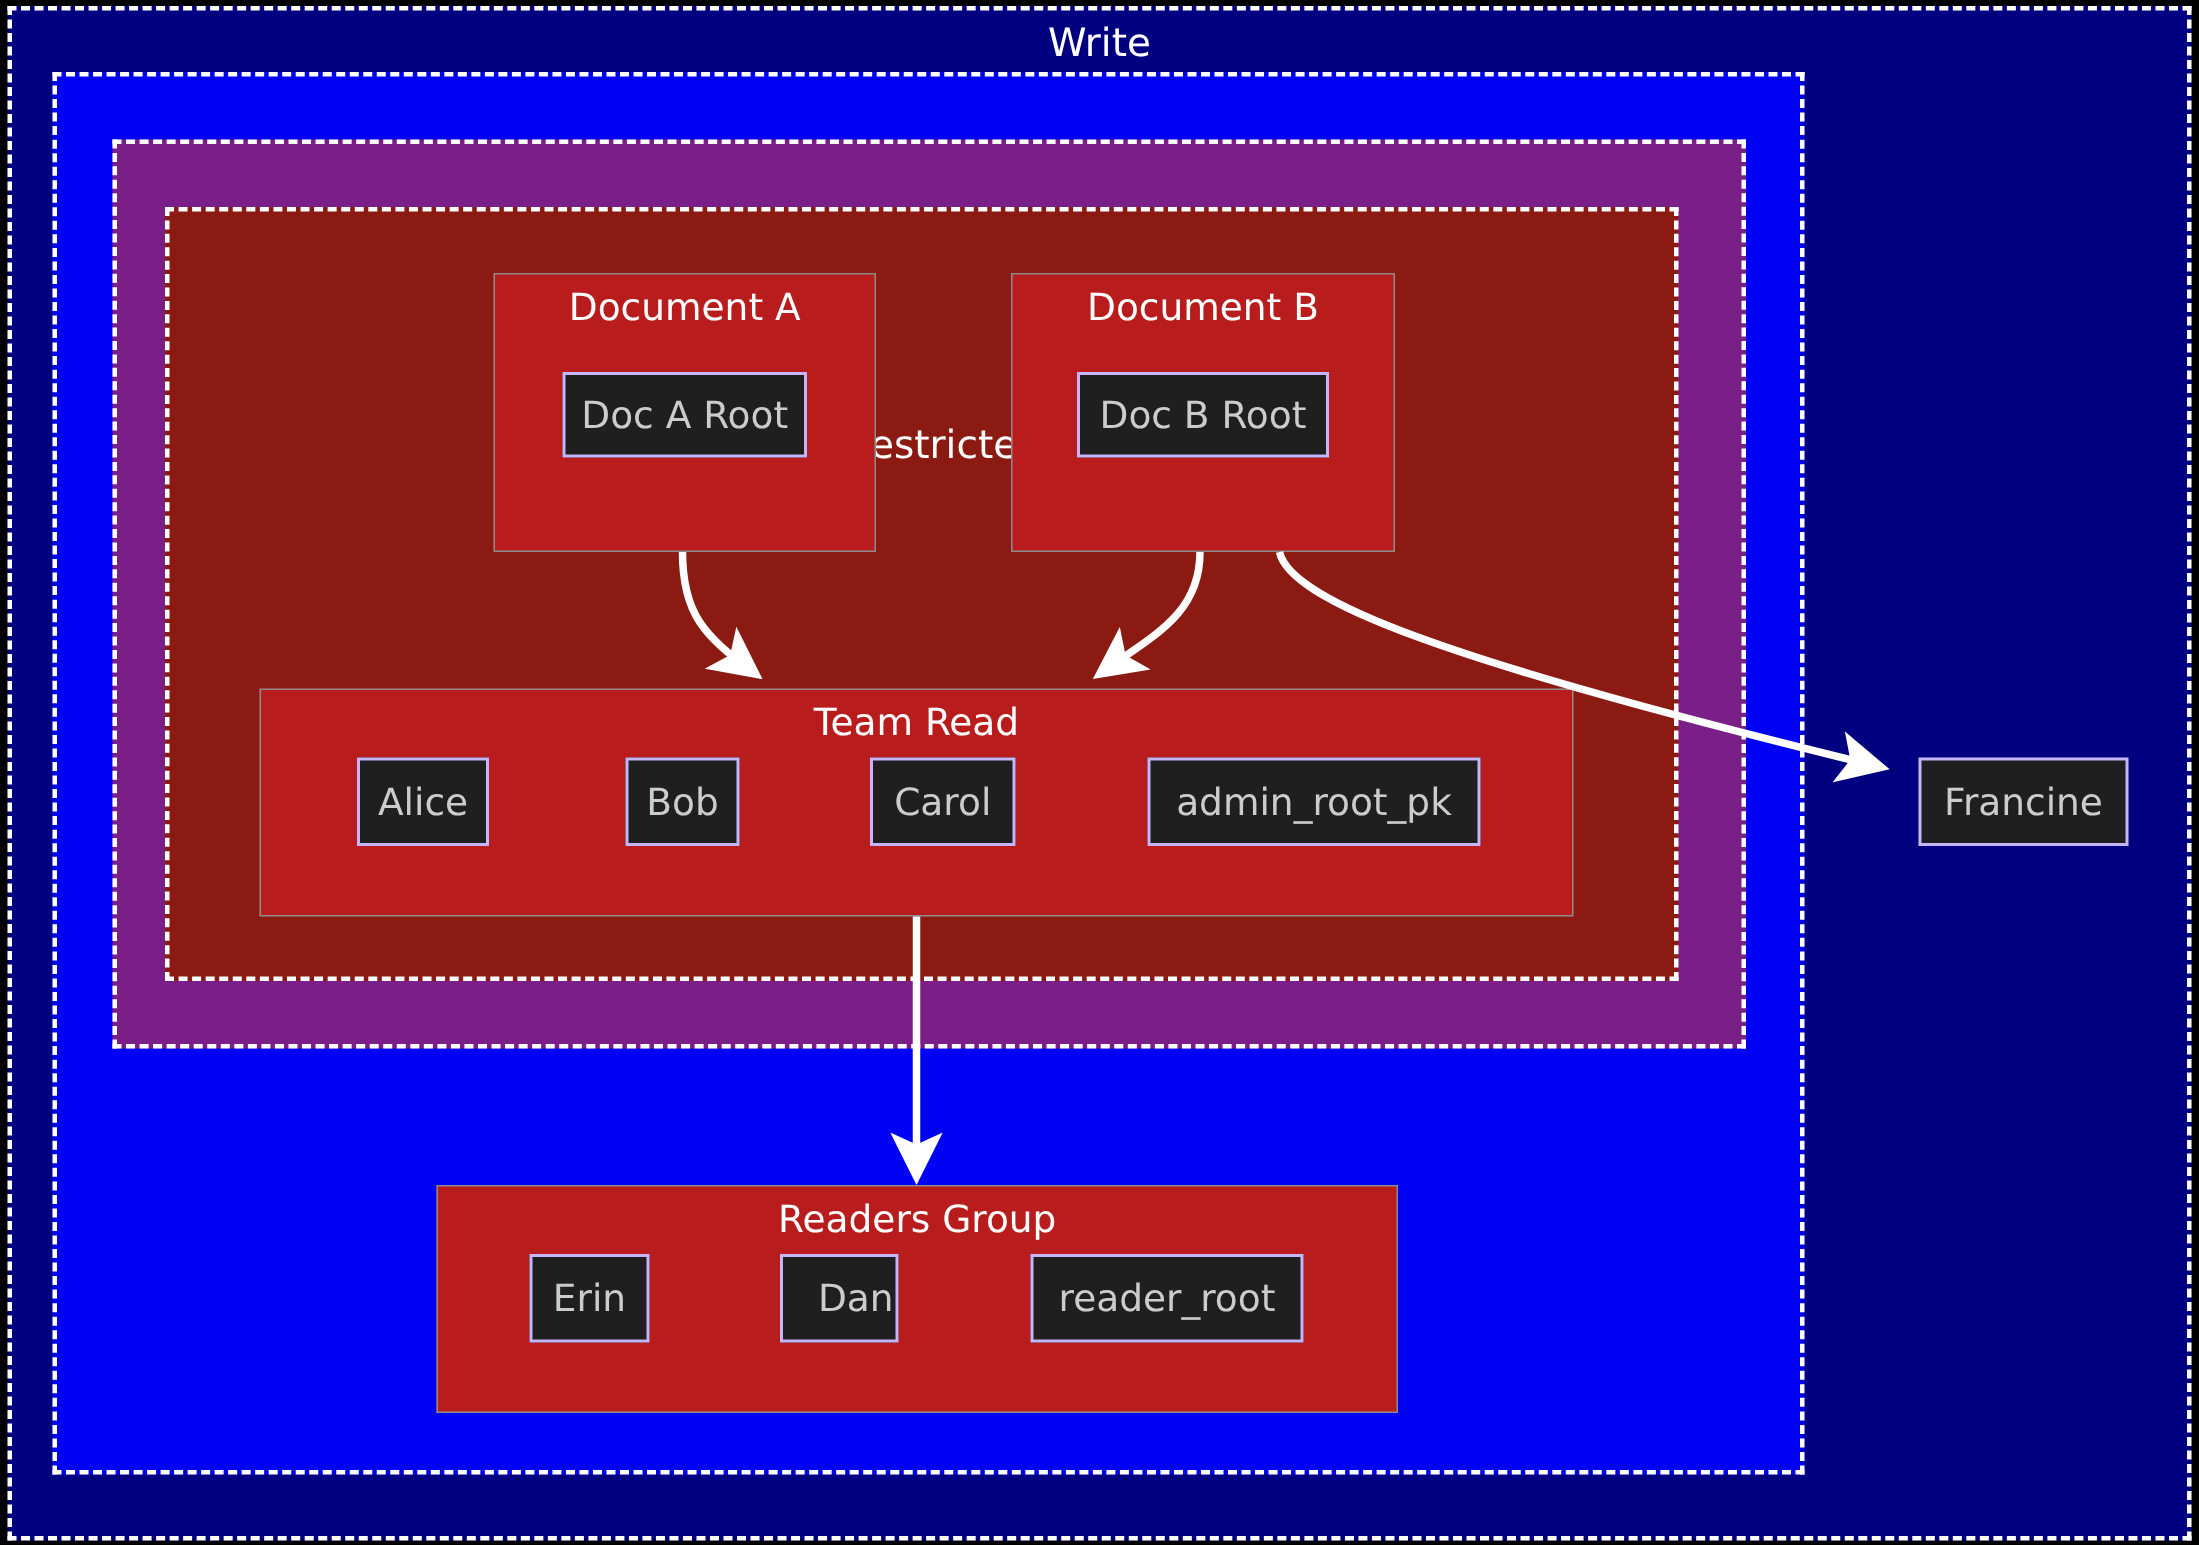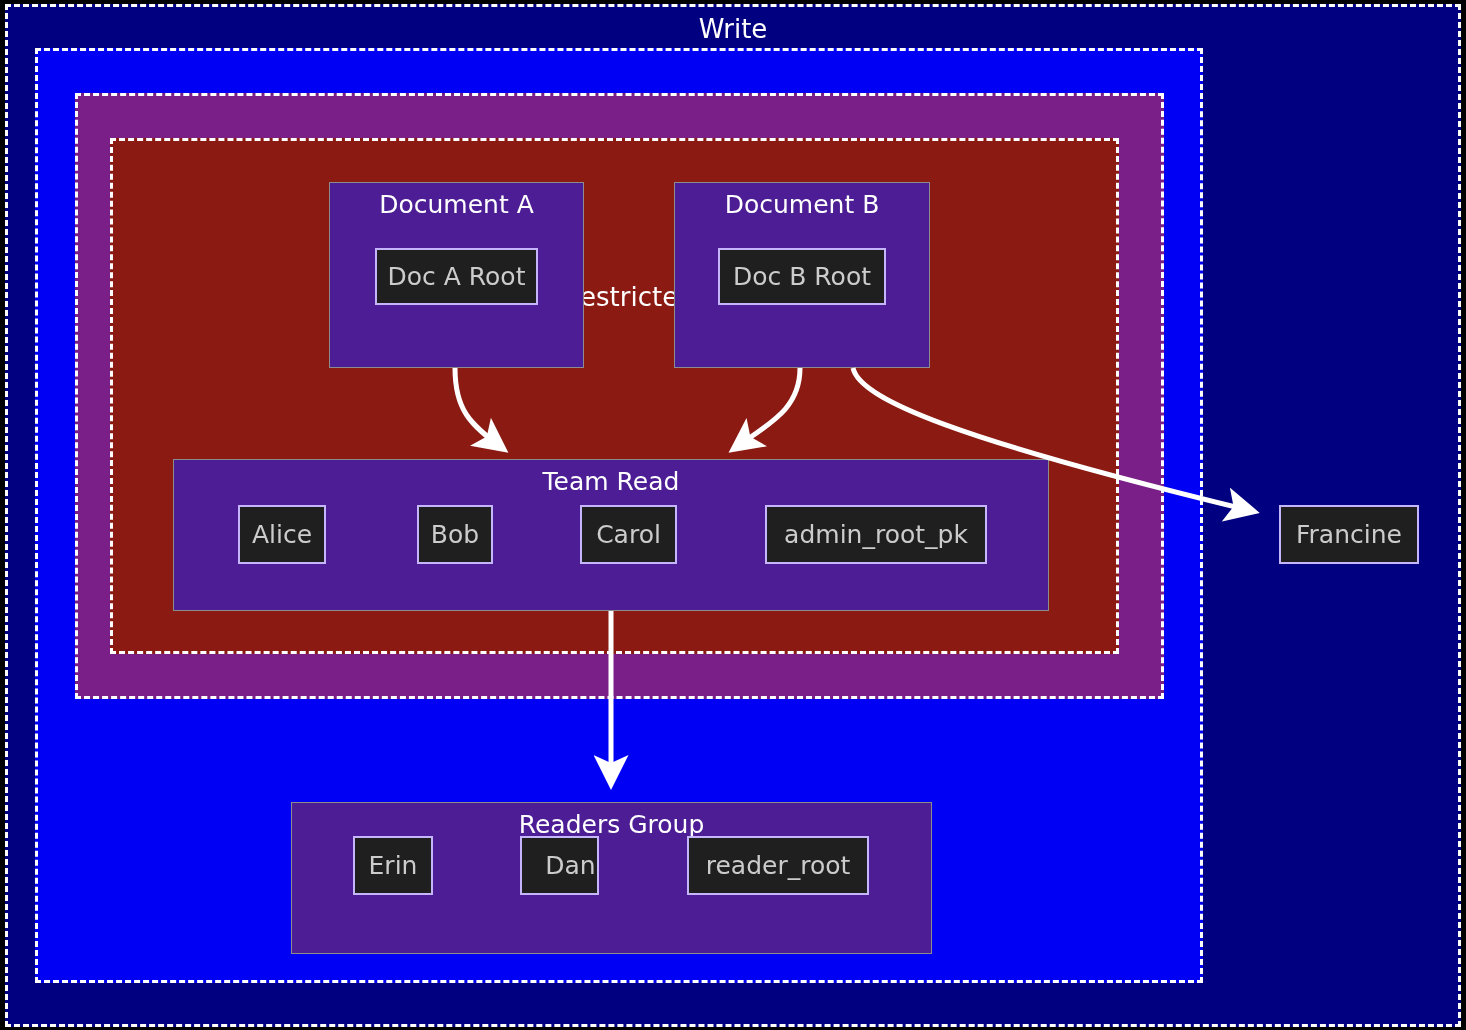--- a/index.html
+++ b/index.html
@@ -48,40 +48,40 @@
 
   #label-pull   { top: 9px;  }
   #label-read   { top: 53px; }
   #label-write  { top: 99px; }
   #label-unres  { top: 143px;}
 
   
   .node-box {
     position: absolute;
     box-sizing: border-box;
-    background: #4c1d95;
+    background: #b91c1c;
     border: 1px solid #8c8c8c;
   }
   .node-title {
     position: absolute;
     left: 0;
     top: 9px;
     width: 100%;
     text-align: center;
     color: #ffffff;
     font-size: 25px;
     line-height: 1;
     white-space: nowrap;
     pointer-events: none;
   }
 
   #doc-a   { left: 329px; top: 182px; width: 255px; height: 186px; }
   #doc-b   { left: 674px; top: 182px; width: 256px; height: 186px; }
   #group-team    { left: 173px; top: 459px; width: 876px; height: 152px; }
-  #group-readers { left: 291px; top: 790px; width: 641px; height: 152px; margin-top: 12px; }
+  #group-readers { left: 291px; top: 790px; width: 641px; height: 152px; }
 
   
   .leaf {
     position: absolute;
     box-sizing: border-box;
     background: #1f1f1f;
     border: 2px solid #c4b5fd;
     color: #cccccc;
     font-size: 25px;
     display: flex;

